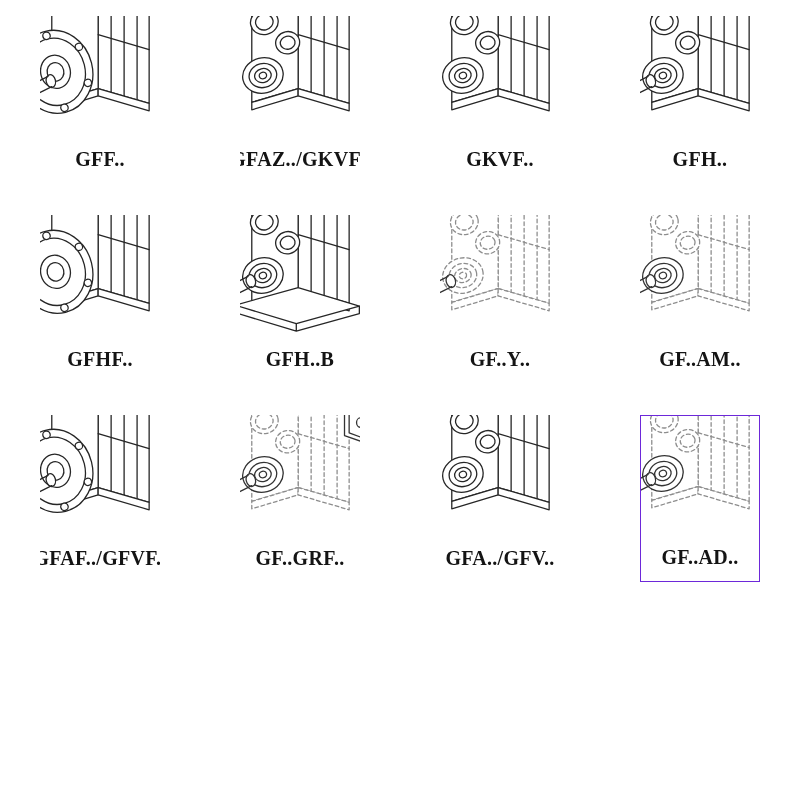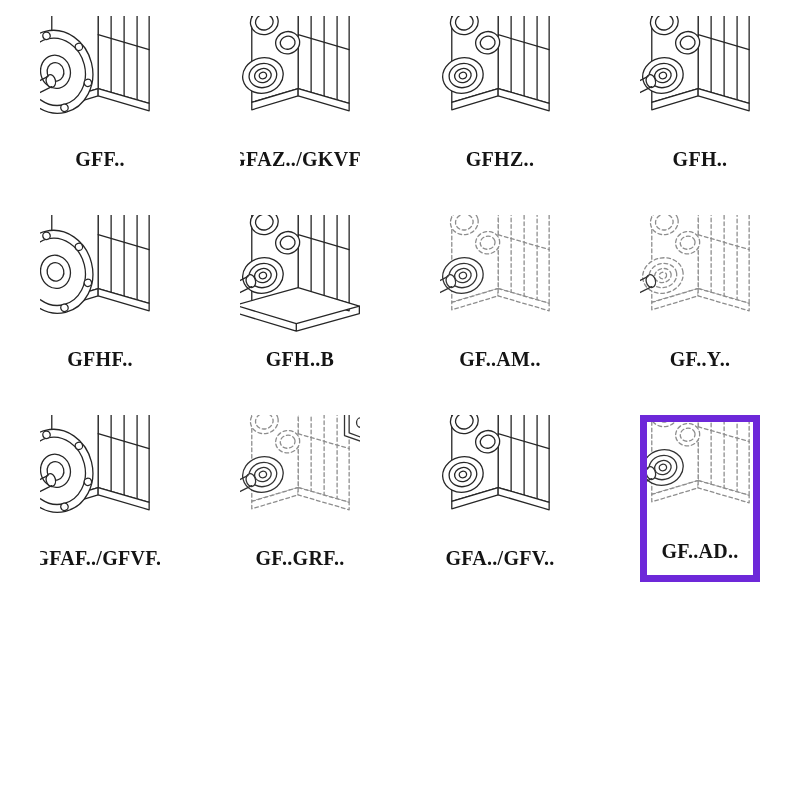--- a/index.html
+++ b/index.html
@@ -12,21 +12,21 @@
     font-family:"Liberation Serif", serif;
     box-sizing:border-box;
   }
   .cell {
     display:flex; flex-direction:column;
     align-items:center; justify-content:flex-end;
     box-sizing:border-box;
     padding:2px 0 4px 0;
     overflow:hidden;
   }
-  .cell.framed { border:7px solid #6d28d9; }
+  .cell.framed { border:1px solid #6d28d9; }
   .art { width:186px; height:204px; flex:0 0 auto; }
   .caption {
     margin:2px 0 8px 0;
     font-weight:700;
     font-size:20px;
     color:#141414;
     letter-spacing:0.3px;
     white-space:nowrap;
     font-family:"Liberation Serif", serif;
   }
@@ -155,21 +155,21 @@
   </figure>
 
   <figure class="cell">
     <svg class="art" viewBox="0 0 200 220" stroke-width="1.4" stroke-linecap="round" stroke-linejoin="round" fill="none">
       <g stroke="#262626">
         <use href="#sym-housing"></use>
           <use href="#sym-covers"></use>
           <use href="#sym-hub"></use>
       </g>
     </svg>
-    <figcaption class="caption">GFHZ..</figcaption>
+    <figcaption class="caption">GKVF..</figcaption>
   </figure>
 
   <figure class="cell">
     <svg class="art" viewBox="0 0 200 220" stroke-width="1.4" stroke-linecap="round" stroke-linejoin="round" fill="none">
       <g stroke="#262626">
         <use href="#sym-housing"></use>
           <use href="#sym-covers"></use>
           <use href="#sym-hub"></use>
           <use href="#sym-shaft"></use>
       </g>
@@ -198,47 +198,47 @@
       </g>
     </svg>
     <figcaption class="caption">GFH..B</figcaption>
   </figure>
 
   <figure class="cell">
     <svg class="art" viewBox="0 0 200 220" stroke-width="1.4" stroke-linecap="round" stroke-linejoin="round" fill="none">
       <g stroke="#8d8d8d" stroke-dasharray="4 3">
         <use href="#sym-housing"></use>
           <use href="#sym-covers"></use>
+          <use href="#sym-hub"></use>
+      </g>
+      <g stroke="#333333">
+        <use href="#sym-motor"></use>
+          <use href="#sym-shaft"></use>
+      </g>
+    </svg>
+    <figcaption class="caption">GF..Y..</figcaption>
+  </figure>
+
+  <figure class="cell">
+    <svg class="art" viewBox="0 0 200 220" stroke-width="1.4" stroke-linecap="round" stroke-linejoin="round" fill="none">
+      <g stroke="#8d8d8d" stroke-dasharray="4 3">
+        <use href="#sym-housing"></use>
+          <use href="#sym-covers"></use>
       </g>
       <g stroke="#333333">
         <use href="#sym-adapter"></use>
           <use href="#sym-hub"></use>
           <use href="#sym-shaft"></use>
       </g>
     </svg>
     <figcaption class="caption">GF..AM..</figcaption>
   </figure>
 
   <figure class="cell">
     <svg class="art" viewBox="0 0 200 220" stroke-width="1.4" stroke-linecap="round" stroke-linejoin="round" fill="none">
-      <g stroke="#8d8d8d" stroke-dasharray="4 3">
-        <use href="#sym-housing"></use>
-          <use href="#sym-covers"></use>
-          <use href="#sym-hub"></use>
-      </g>
-      <g stroke="#333333">
-        <use href="#sym-motor"></use>
-          <use href="#sym-shaft"></use>
-      </g>
-    </svg>
-    <figcaption class="caption">GF..Y..</figcaption>
-  </figure>
-
-  <figure class="cell">
-    <svg class="art" viewBox="0 0 200 220" stroke-width="1.4" stroke-linecap="round" stroke-linejoin="round" fill="none">
       <g stroke="#262626">
         <use href="#sym-housing"></use>
           <use href="#sym-flange"></use>
           <use href="#sym-shaft"></use>
       </g>
     </svg>
     <figcaption class="caption">GFAF../GFVF..</figcaption>
   </figure>
 
   <figure class="cell">

